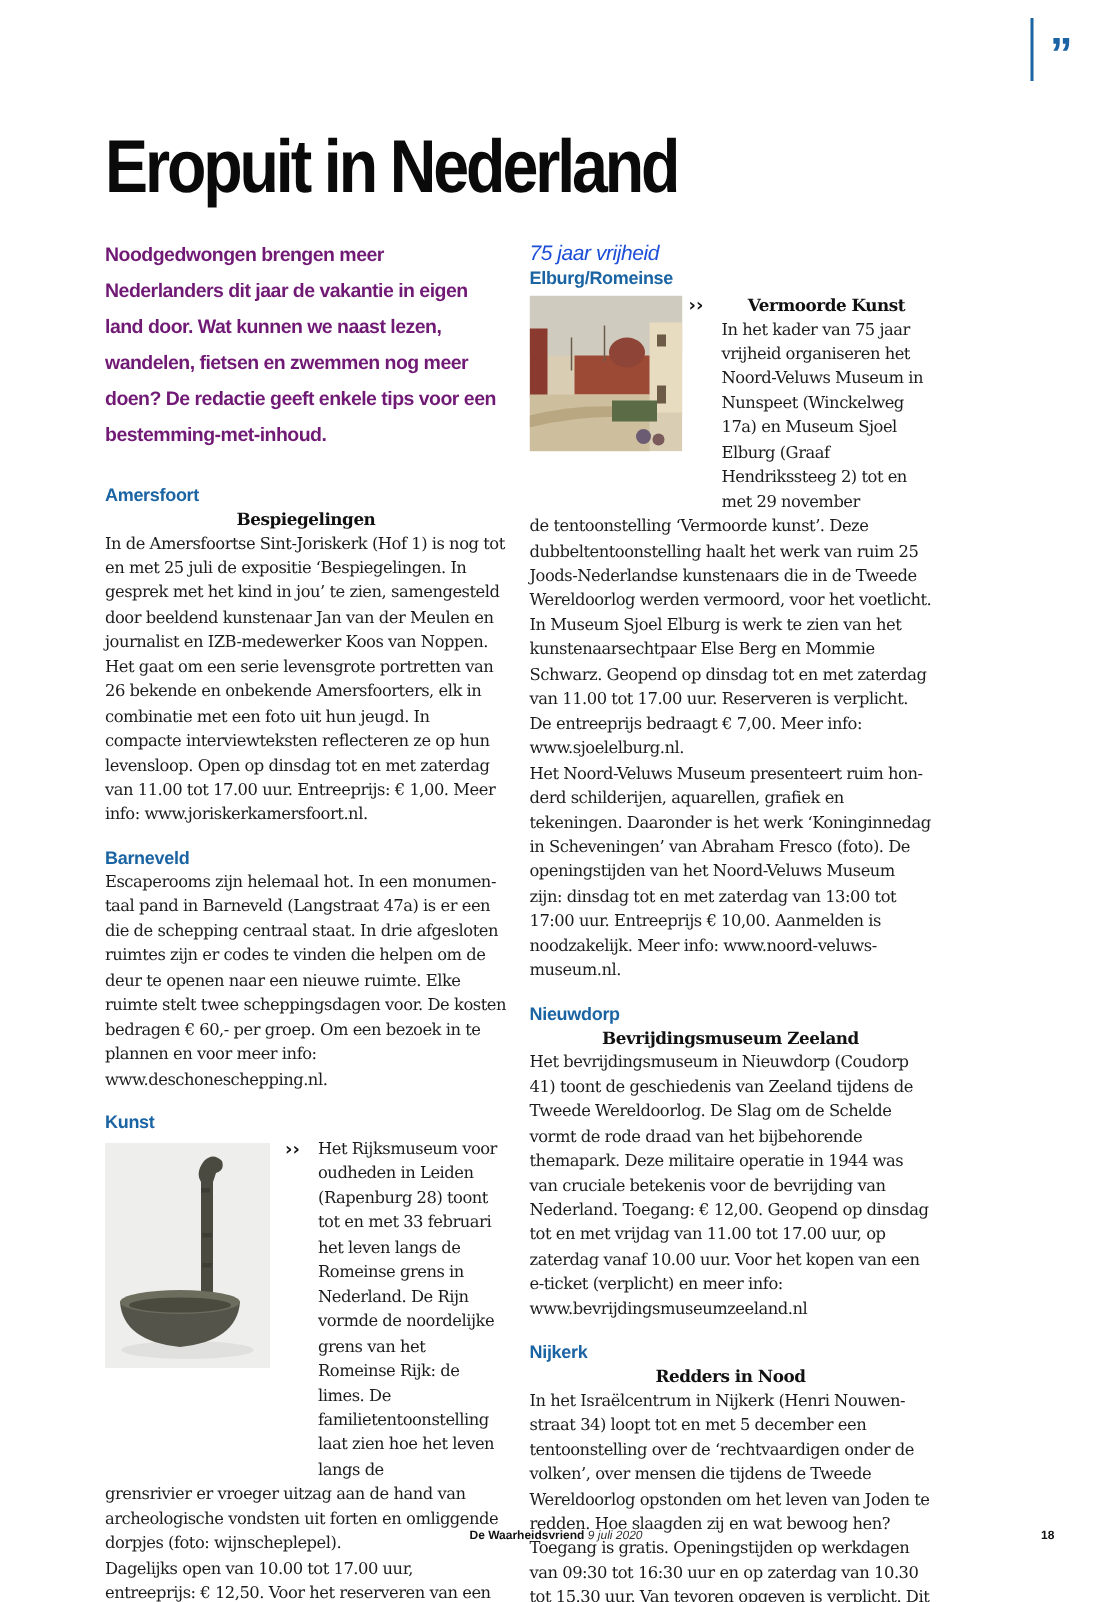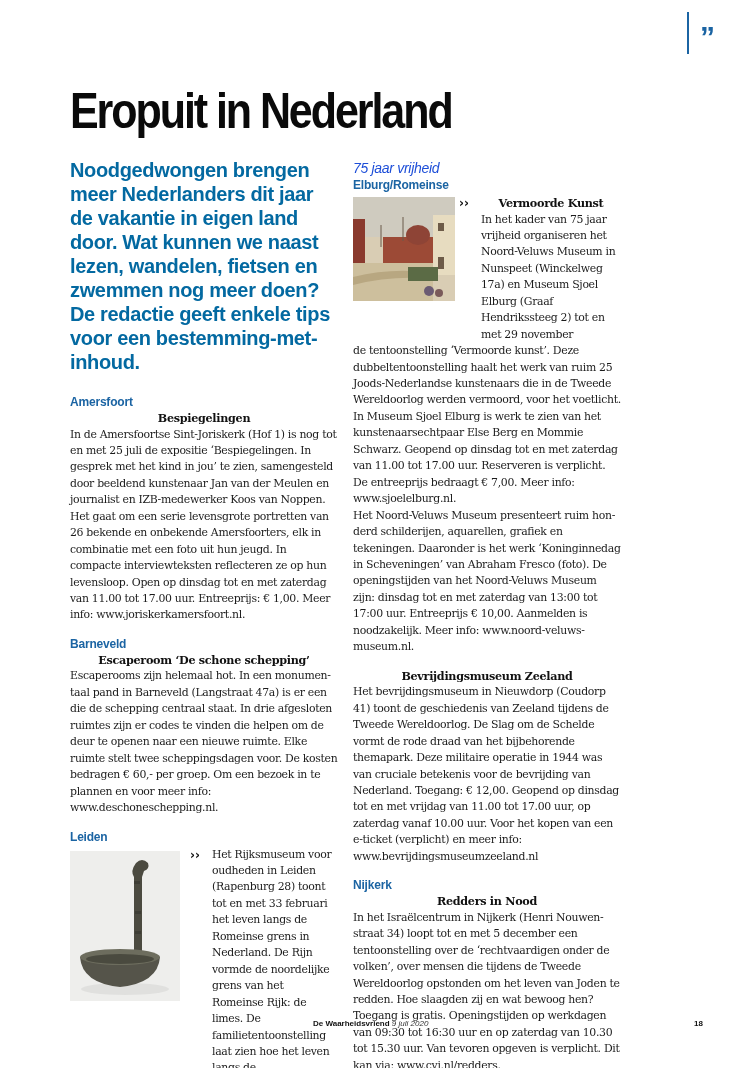--- a/index.html
+++ b/index.html
@@ -11,22 +11,22 @@
   .quote { position: absolute; left: 700px; top: 22px; font-family: "Liberation Sans", sans-serif; font-weight: bold; font-size: 30px; line-height: 30px; color: #1b64a3; letter-spacing: -3px; }
   .title {
     position: absolute; left: 70px; top: 82px; margin: 0;
     font-family: "Liberation Sans", sans-serif; font-weight: bold; font-size: 50px; line-height: 58px;
     letter-spacing: -2.4px; color: #0a0a0a; transform: scaleX(0.86); transform-origin: left top; white-space: nowrap;
   }
   .col { position: absolute; width: 268px; }
   .col-left { left: 70px; top: 158px; }
   .col-right { left: 353px; top: 160px; width: 268px; }
   .intro {
-    font-family: "Liberation Sans", sans-serif; font-weight: bold; color: #0369a1;
-    font-size: 20px; line-height: 24px; margin: 0 0 20px 0; letter-spacing: -0.35px;
+    font-family: "Liberation Sans", sans-serif; font-weight: bold; color: #701a75;
+    font-size: 13px; line-height: 24px; margin: 0 0 20px 0; letter-spacing: -0.35px;
   }
   .sec-head { font-family: "Liberation Sans", sans-serif; font-weight: bold; color: #1b64a3; font-size: 12px; line-height: 16px; letter-spacing: -0.2px; }
   .sec-title { font-weight: bold; font-size: 11.2px; line-height: 16.5px; color: #111; letter-spacing: -0.3px; text-align: center; }
   .body-text { font-size: 10.9px; line-height: 16.45px; letter-spacing: -0.32px; margin: 0; white-space: pre-line; }
   .section { margin-bottom: 12px; }
   .series { font-family: "Liberation Sans", sans-serif; font-style: italic; color: #1d4ed8; font-size: 14px; line-height: 17px; letter-spacing: -0.3px; }
   .feature { display: flex; margin-top: 2px; }
   .photo { flex: 0 0 auto; position: relative; overflow: hidden; }
   .feature-right { flex: 1; position: relative; padding-left: 26px; }
   .chev { position: absolute; left: 0; top: 0; font-family: "DejaVu Sans", sans-serif; font-weight: bold; font-size: 12px; line-height: 16px; color: #111; }
@@ -47,26 +47,25 @@
   <p class="intro">Noodgedwongen brengen meer Nederlanders dit jaar de vakantie in eigen land door. Wat kunnen we naast lezen, wandelen, fietsen en zwemmen nog meer doen? De redactie geeft enkele tips voor een bestemming-met-inhoud.</p>
 
   <div class="section">
     <div class="sec-head">Amersfoort</div>
     <div class="sec-title">Bespiegelingen</div>
     <p class="body-text">In de Amersfoortse Sint-Joriskerk (Hof 1) is nog tot en met 25 juli de expositie ‘Bespiegelingen. In gesprek met het kind in jou’ te zien, samengesteld door beel­dend kunstenaar Jan van der Meulen en journalist en IZB-medewerker Koos van Noppen. Het gaat om een serie levensgrote portretten van 26 bekende en onbe­kende Amersfoorters, elk in combinatie met een foto uit hun jeugd. In compacte interviewteksten reflecte­ren ze op hun levensloop. Open op dinsdag tot en met zaterdag van 11.00 tot 17.00 uur. Entreeprijs: € 1,00. Meer info: www.joriskerkamersfoort.nl.</p>
   </div>
 
   <div class="section">
     <div class="sec-head">Barneveld</div>
-    <div class="sec-title">Escaperoom ‘De schone schepping’</div>
     <p class="body-text">Escaperooms zijn helemaal hot. In een monumen­taal pand in Barneveld (Langstraat 47a) is er een die de schepping centraal staat. In drie afgesloten ruim­tes zijn er codes te vinden die helpen om de deur te openen naar een nieuwe ruimte. Elke ruimte stelt twee scheppingsdagen voor. De kosten bedragen € 60,- per groep. Om een bezoek in te plannen en voor meer info: www.deschoneschepping.nl.</p>
   </div>
 
   <div class="section">
-    <div class="sec-head">Leiden</div>
+    <div class="sec-head">Kunst</div>
     <div class="feature">
       <div class="photo" style="width:110px;height:150px;background:#ececea;margin-top:4px;">
         <svg width="110" height="150" viewBox="0 0 110 150">
           <rect x="0" y="0" width="110" height="150" fill="#eeeeec"></rect>
           <ellipse cx="55" cy="138" rx="44" ry="6" fill="#e0e0de"></ellipse>
           <path d="M66 12 q6 -6 12 0 q2 6 -4 8 l-2 6 l0 86 l-8 0 l0 -86 q-4 -6 2 -14 z" fill="#4b4a40"></path>
           <rect x="64" y="30" width="6" height="3" fill="#3e3d35"></rect>
           <rect x="65" y="60" width="6" height="3" fill="#3e3d35"></rect>
           <rect x="65" y="80" width="6" height="3" fill="#3e3d35"></rect>
           <path d="M10 106 q36 -10 80 0 q-2 26 -40 30 q-38 -4 -40 -30 z" fill="#55544a"></path>
@@ -117,20 +116,21 @@
           <div class="sec-title">Vermoorde Kunst</div>
           <p class="body-text">In het kader van 75 jaar vrijheid organiseren het Noord-Veluws Museum in Nunspeet (Winckelweg 17a) en Museum Sjoel Elburg (Graaf Hendrikssteeg 2) tot en met 29 november</p>
         </div>
       </div>
     </div>
     <p class="body-text">de tentoonstelling ‘Vermoorde kunst’. Deze dubbel­tentoonstelling haalt het werk van ruim 25 Joods-Nederlandse kunstenaars die in de Tweede Wereldoorlog werden vermoord, voor het voetlicht. In Museum Sjoel Elburg is werk te zien van het kun­stenaarsechtpaar Else Berg en Mommie Schwarz. Geopend op dinsdag tot en met zaterdag van 11.00 tot 17.00 uur. Reserveren is verplicht. De entreeprijs bedraagt € 7,00. Meer info: www.sjoelelburg.nl.
 Het Noord-Veluws Museum presenteert ruim hon­derd schilderijen, aquarellen, grafiek en tekeningen. Daaronder is het werk ‘Koninginnedag in Scheve­ningen’ van Abraham Fresco (foto). De openingstij­den van het Noord-Veluws Museum zijn: dinsdag tot en met zaterdag van 13:00 tot 17:00 uur. Entree­prijs € 10,00. Aanmelden is noodzakelijk. Meer info: www.noord-veluws-museum.nl.</p>
   </div>
 
   <div class="section">
+    <div class="sec-head">Nieuwdorp</div>
     <div class="sec-title">Bevrijdingsmuseum Zeeland</div>
     <p class="body-text">Het bevrijdingsmuseum in Nieuwdorp (Coudorp 41) toont de geschiedenis van Zeeland tijdens de Tweede Wereldoorlog. De Slag om de Schelde vormt de rode draad van het bijbehorende themapark. Deze militaire operatie in 1944 was van cruciale betekenis voor de bevrijding van Nederland. Toegang: € 12,00. Geopend op dinsdag tot en met vrijdag van 11.00 tot 17.00 uur, op zaterdag vanaf 10.00 uur. Voor het kopen van een e-ticket (verplicht) en meer info: www.bevrijdingsmuseumzeeland.nl</p>
   </div>
 
   <div class="section">
     <div class="sec-head">Nijkerk</div>
     <div class="sec-title">Redders in Nood</div>
     <p class="body-text">In het Israëlcentrum in Nijkerk (Henri Nouwen­straat 34) loopt tot en met 5 december een tentoon­stelling over de ‘rechtvaardigen onder de volken’, over mensen die tijdens de Tweede Wereldoorlog opstonden om het leven van Joden te redden. Hoe slaagden zij en wat bewoog hen?
 Toegang is gratis. Openingstijden op werkdagen van 09:30 tot 16:30 uur en op zaterdag van 10.30 tot 15.30 uur. Van tevoren opgeven is verplicht. Dit kan via: www.cvi.nl/redders.</p>
   </div>

